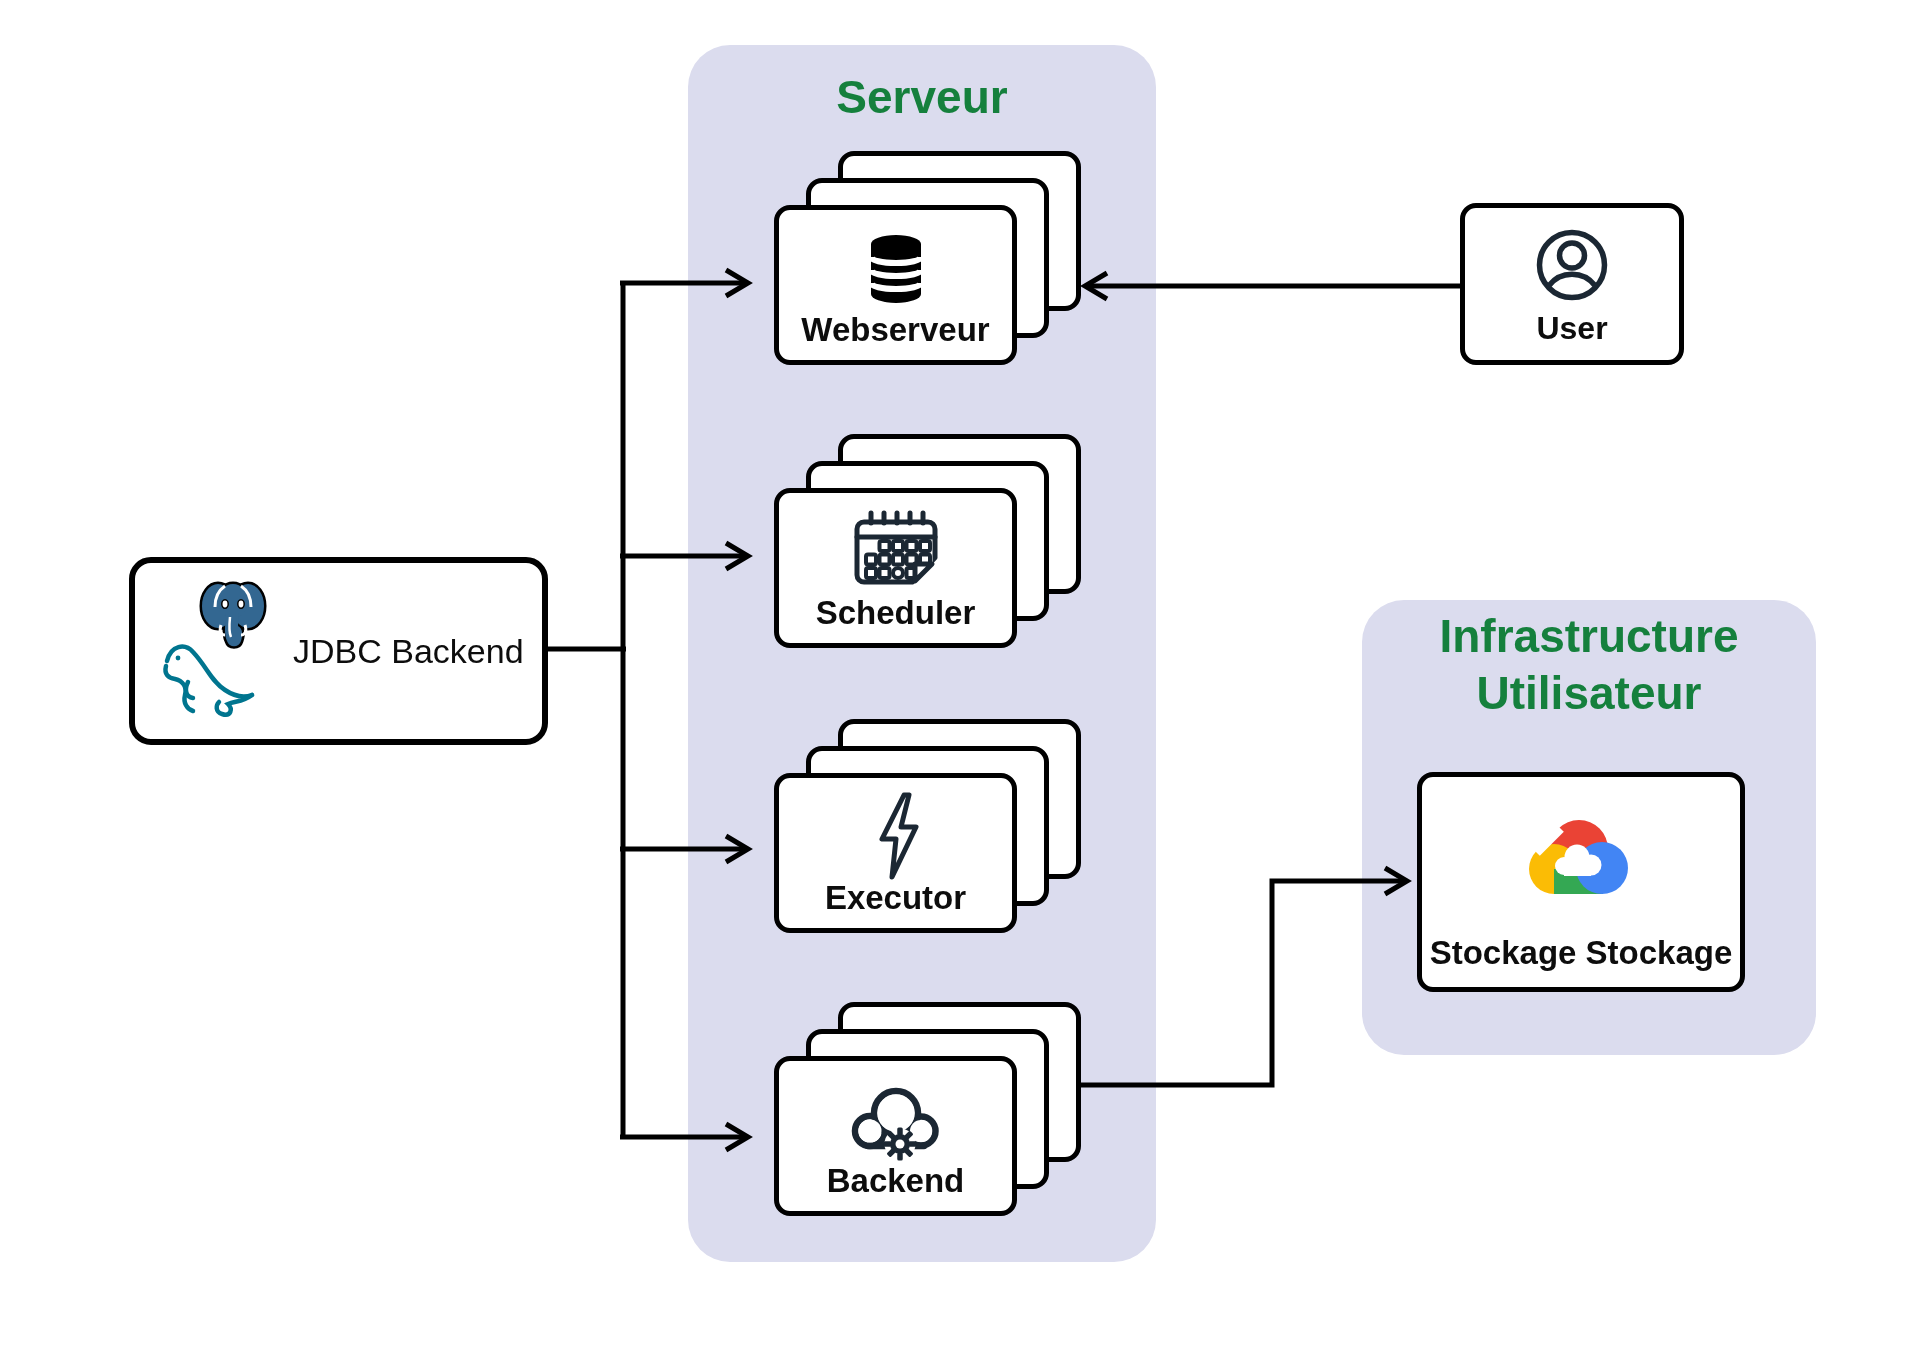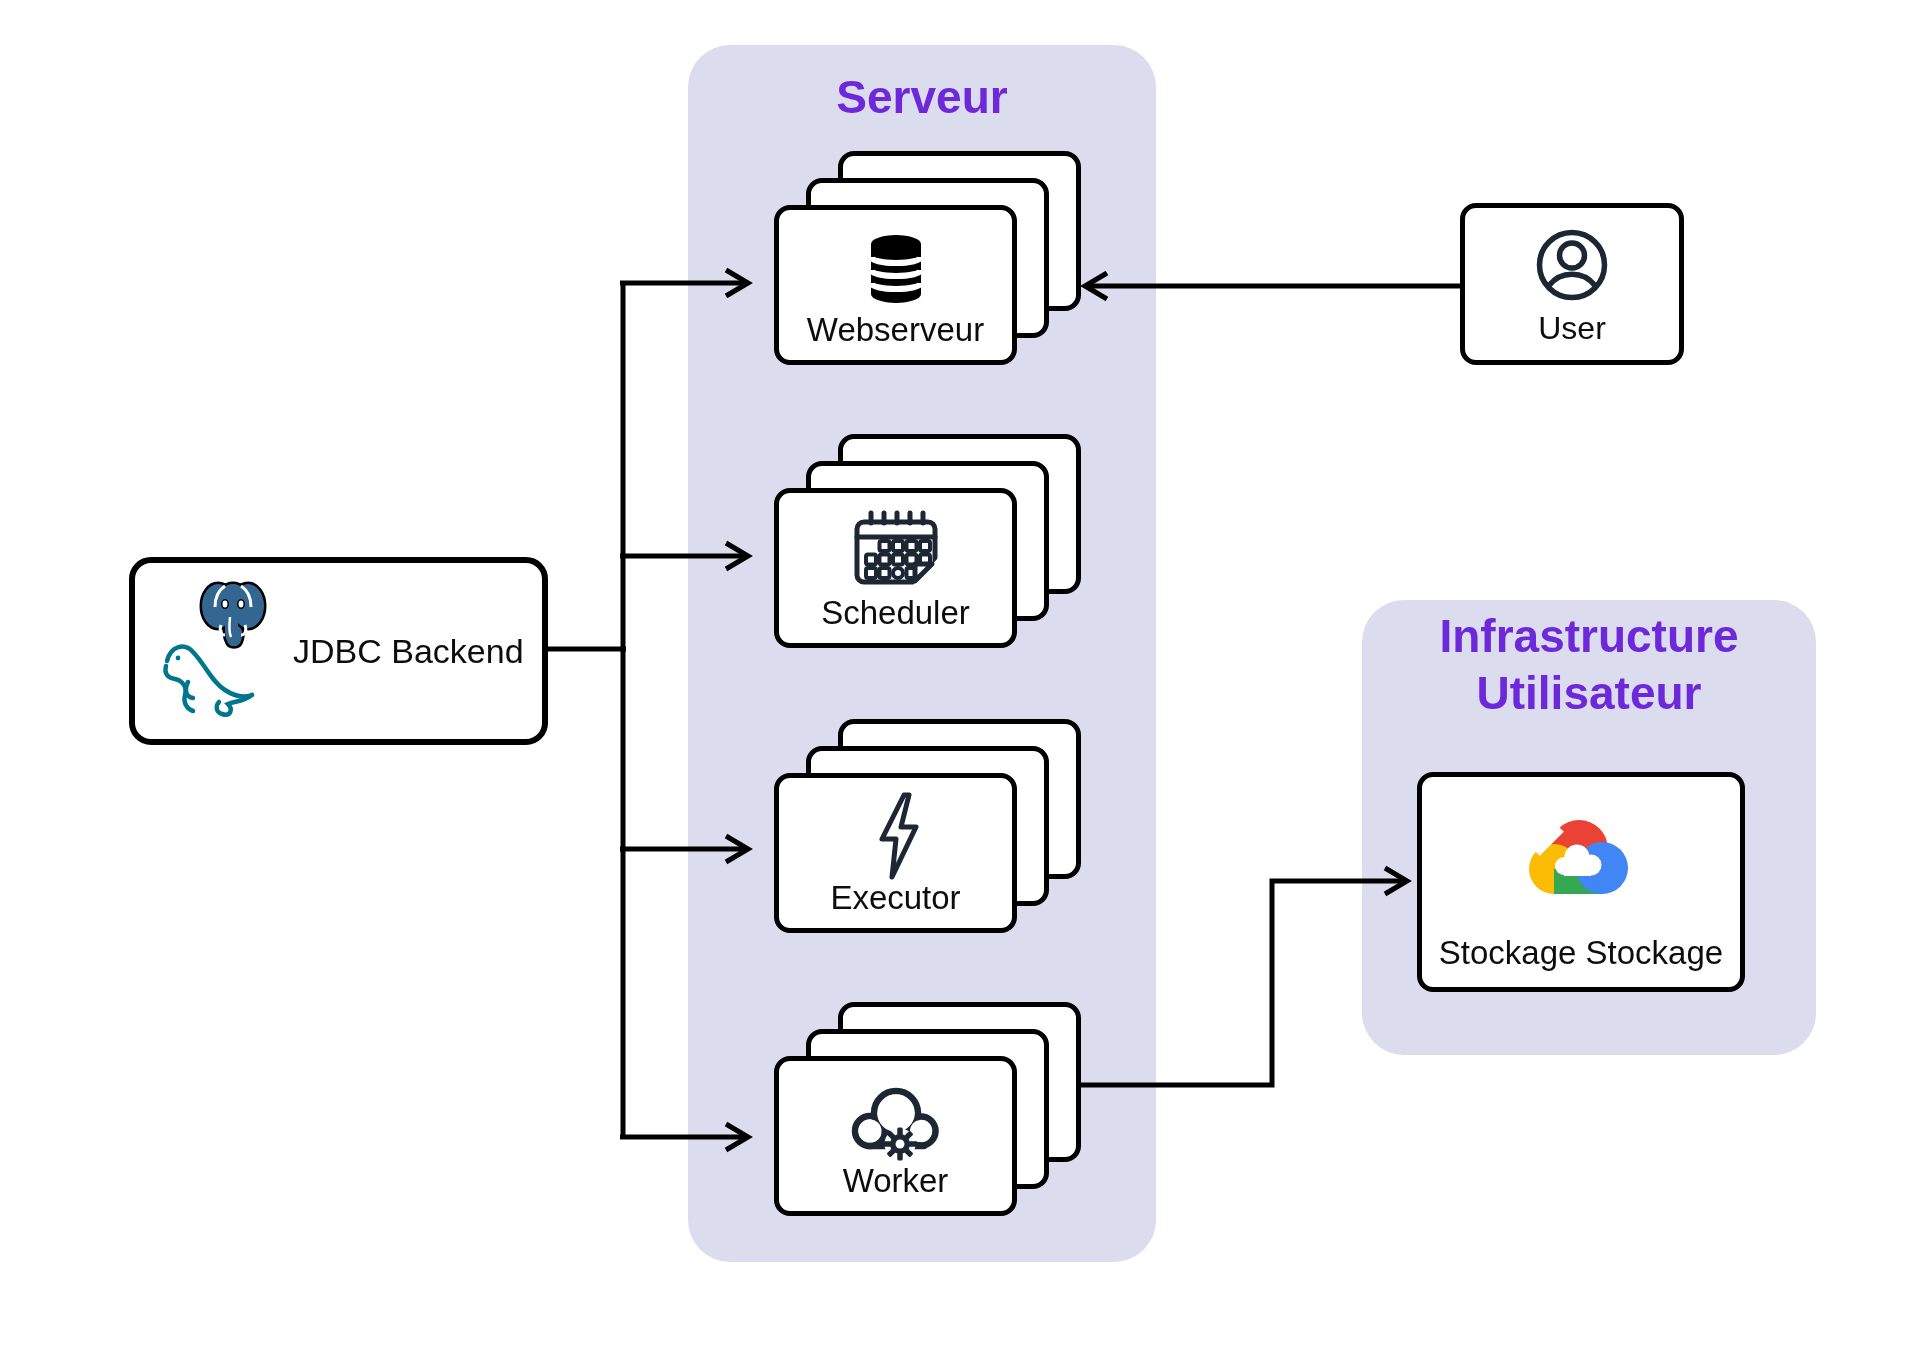--- a/index.html
+++ b/index.html
@@ -2,40 +2,40 @@
 <html style="--group_bg: #DBDCEE; --line: #000000; --icon_stroke: #1B2733; --postgres_blue: #336791; --mysql_teal: #00758F; --gcp_red: #EA4335; --gcp_blue: #4285F4; --gcp_green: #34A853; --gcp_yellow: #FBBC05;"><head>
 <meta charset="utf-8">
 <style>
   html,body{margin:0;padding:0;background:#fff;}
   #canvas{
     position:relative;width:1920px;height:1349px;background:#fff;overflow:hidden;
     font-family:"Liberation Sans","DejaVu Sans",sans-serif;color:#0d0d0d;
   }
   .group{position:absolute;background:var(--group_bg);border-radius:42px;}
   .group-title{
-    text-align:center;font-weight:700;font-size:46px;line-height:57px;color:#6d28d9;
+    text-align:center;font-weight:700;font-size:46px;line-height:57px;color:#15803d;
   }
   .group-title span{display:block;}
   .connectors{position:absolute;left:0;top:0;}
   .node{
     position:absolute;background:#fff;border:5px solid #000;border-radius:16px;
     box-sizing:border-box;
   }
   .stack{position:absolute;width:243px;height:160px;}
   .card{
     position:absolute;width:243px;height:160px;background:#fff;
     border:5px solid #000;border-radius:16px;box-sizing:border-box;
   }
   .card.back1{left:32px;top:-27px;}
   .card.back2{left:64px;top:-54px;}
   .card.front{left:0;top:0;}
   .card-icon{position:absolute;left:50%;transform:translateX(-50%);}
   .card-label{
     position:absolute;left:0;right:0;bottom:11px;text-align:center;
-    font-size:33px;color:#0d0d0d;white-space:nowrap;
+    font-size:33px;color:#0d0d0d;white-space:nowrap;font-weight:bold;
   }
   .jdbc-box{left:93px;top:557px;width:419px;height:188px;border-width:6px;border-radius:22px;margin-left:36px;}
   .jdbc-label{
     position:absolute;left:158px;top:0;height:100%;display:flex;align-items:center;
     font-size:34px;white-space:nowrap;
   }
   .jdbc-icon{position:absolute;}
   .user-box{left:1460px;top:203px;width:224px;height:162px;}
   .stockage-box{left:1417px;top:772px;width:328px;height:220px;}
   .stockage-box .card-label{bottom:15px;}
@@ -162,21 +162,21 @@
             <rect x="-2.75" y="-16.5" width="5.5" height="8" rx="1.5" transform="rotate(135)"></rect>
             <rect x="-2.75" y="-16.5" width="5.5" height="8" rx="1.5" transform="rotate(180)"></rect>
             <rect x="-2.75" y="-16.5" width="5.5" height="8" rx="1.5" transform="rotate(225)"></rect>
             <rect x="-2.75" y="-16.5" width="5.5" height="8" rx="1.5" transform="rotate(270)"></rect>
             <rect x="-2.75" y="-16.5" width="5.5" height="8" rx="1.5" transform="rotate(315)"></rect>
             <circle cx="0" cy="0" r="10"></circle>
           </g>
         </g>
         <circle cx="52" cy="63" r="4.5" fill="#fff"></circle>
       </svg>
-      <div class="card-label">Worker</div>
+      <div class="card-label">Backend</div>
     </div>
   </div>
 
   <div class="node jdbc-box">
     <svg class="jdbc-icon svg-icon" style="left:60px;top:10px;" width="76" height="82" viewBox="0 0 76 82">
       <g stroke="#000" stroke-width="5" style="fill:var(--postgres_blue);">
         <ellipse cx="23" cy="33" rx="16" ry="22"></ellipse>
         <ellipse cx="53" cy="33" rx="16" ry="22"></ellipse>
         <ellipse cx="38" cy="28" rx="15" ry="17"></ellipse>
         <path d="M31,40 C30,52 29,62 32,68 C34,75 44,75 46,68 C48,62 48,56 43,53 L44,40 Z"></path>

